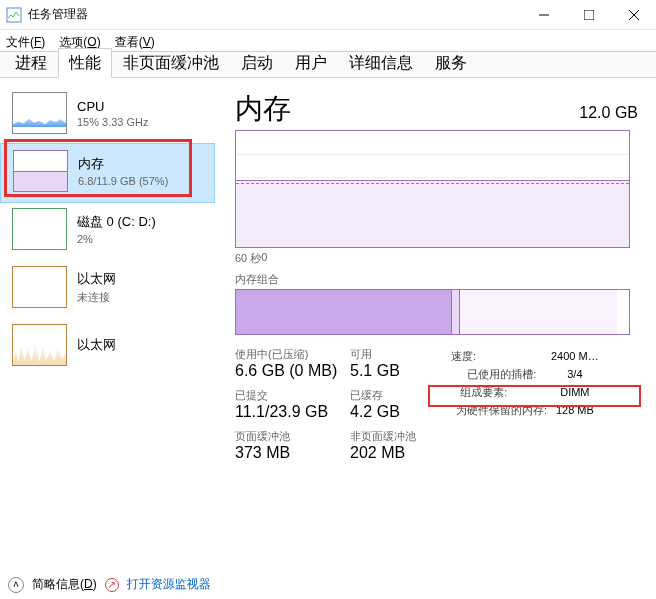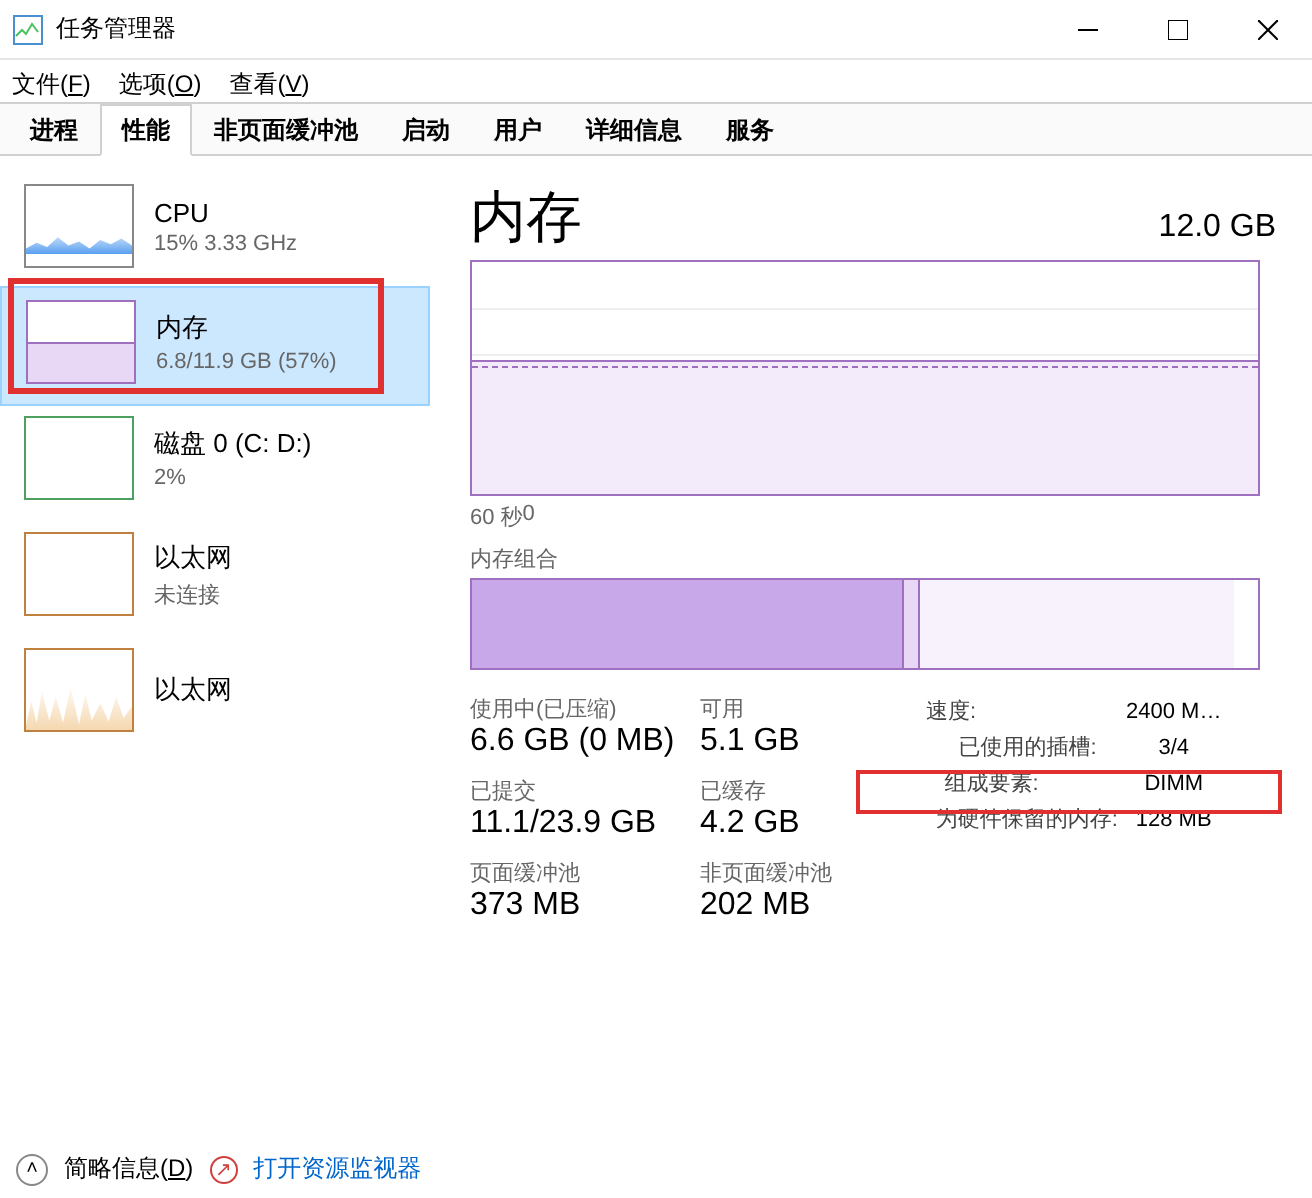--- a/index.html
+++ b/index.html
@@ -9,21 +9,21 @@
 .titlebar .icon { width: 16px; height: 16px; margin-right: 6px; }
 .titlebar .title { font-size: 12px; flex: 1; }
 .winbtns { display: flex; }
 .winbtn { width: 45px; height: 28px; display: flex; align-items: center; justify-content: center; font-size: 14px; }
 .winbtn svg { width: 10px; height: 10px; stroke: #000; stroke-width: 1; fill: none; }
 
 .menubar { height: 22px; display: flex; align-items: flex-end; padding-left: 6px; gap: 14px; font-size: 12px; border-bottom: 1px solid #d0d0d0; }
 .menubar span u { text-decoration: underline; }
 
 .tabs { display: flex; padding-left: 4px; height: 26px; align-items: flex-end; border-bottom: 1px solid #d0d0d0; background: #fafafa; }
-.tab { padding: 4px 10px 3px 10px; font-size: 12px; border: 1px solid transparent; border-bottom: none; cursor: default; font-weight: bold; }
+.tab { padding: 4px 10px 3px 10px; font-size: 16px; border: 1px solid transparent; border-bottom: none; cursor: default; }
 .tab.active { background: #fff; border-color: #d0d0d0; border-bottom: 1px solid #fff; margin-bottom: -1px; }
 
 .content { display: flex; height: 490px; }
 
 .sidebar { width: 215px; overflow: hidden; padding-top: 8px; }
 .side-item { display: flex; padding: 6px 8px 10px 12px; cursor: default; position: relative; }
 .side-item.selected { background: #cce8ff; border: 1px solid #99d1ff; margin: -1px 0; }
 .side-thumb { width: 55px; height: 42px; border: 1px solid #888; margin-right: 10px; background: #fff; position: relative; overflow: hidden; flex-shrink: 0; }
 .side-item .info { display: flex; flex-direction: column; justify-content: center; }
 .side-item .label { font-size: 13px; }
@@ -55,21 +55,21 @@
 .chart-foot { display: flex; justify-content: flex-start; font-size: 11px; color: #666; margin-top: 3px; }
 
 .comp-label { font-size: 11px; color: #666; margin-top: 6px; }
 .comp-bar { width: 395px; height: 46px; border: 1px solid #a070c0; margin-top: 2px; display: flex; position: relative; }
 .comp-seg { height: 100%; border-right: 1px solid #a070c0; }
 .comp-bar .s1 { background: #c8a8e8; width: 55%; }
 .comp-bar .s2 { background: #e8d8f5; width: 2%; }
 .comp-bar .s3 { background: #f8f2fc; width: 40%; border-right: none; }
 .comp-bar .s4 { background: #fff; flex:1; border-right:none;}
 
-.details { display: flex; margin-top: 12px; gap: 12px; }
+.details { display: flex; margin-top: 12px; gap: 0; }
 .metrics { display: grid; grid-template-columns: 115px 95px; row-gap: 2px; }
 .metric-label { font-size: 11px; color: #666; }
 .metric-val { font-size: 16px; margin-bottom: 6px; }
 
 .specs { margin-left: 6px; font-size: 11px; }
 .spec-row { display: flex; line-height: 18px; justify-content: center; }
 .spec-row .k { width: 100px; color: #444; }
 .spec-row .v { }
 
 .red-box2 { position: absolute; left: 428px; top: 385px; width: 213px; height: 22px; border: 2px solid #e03030; pointer-events: none; z-index: 10; }

